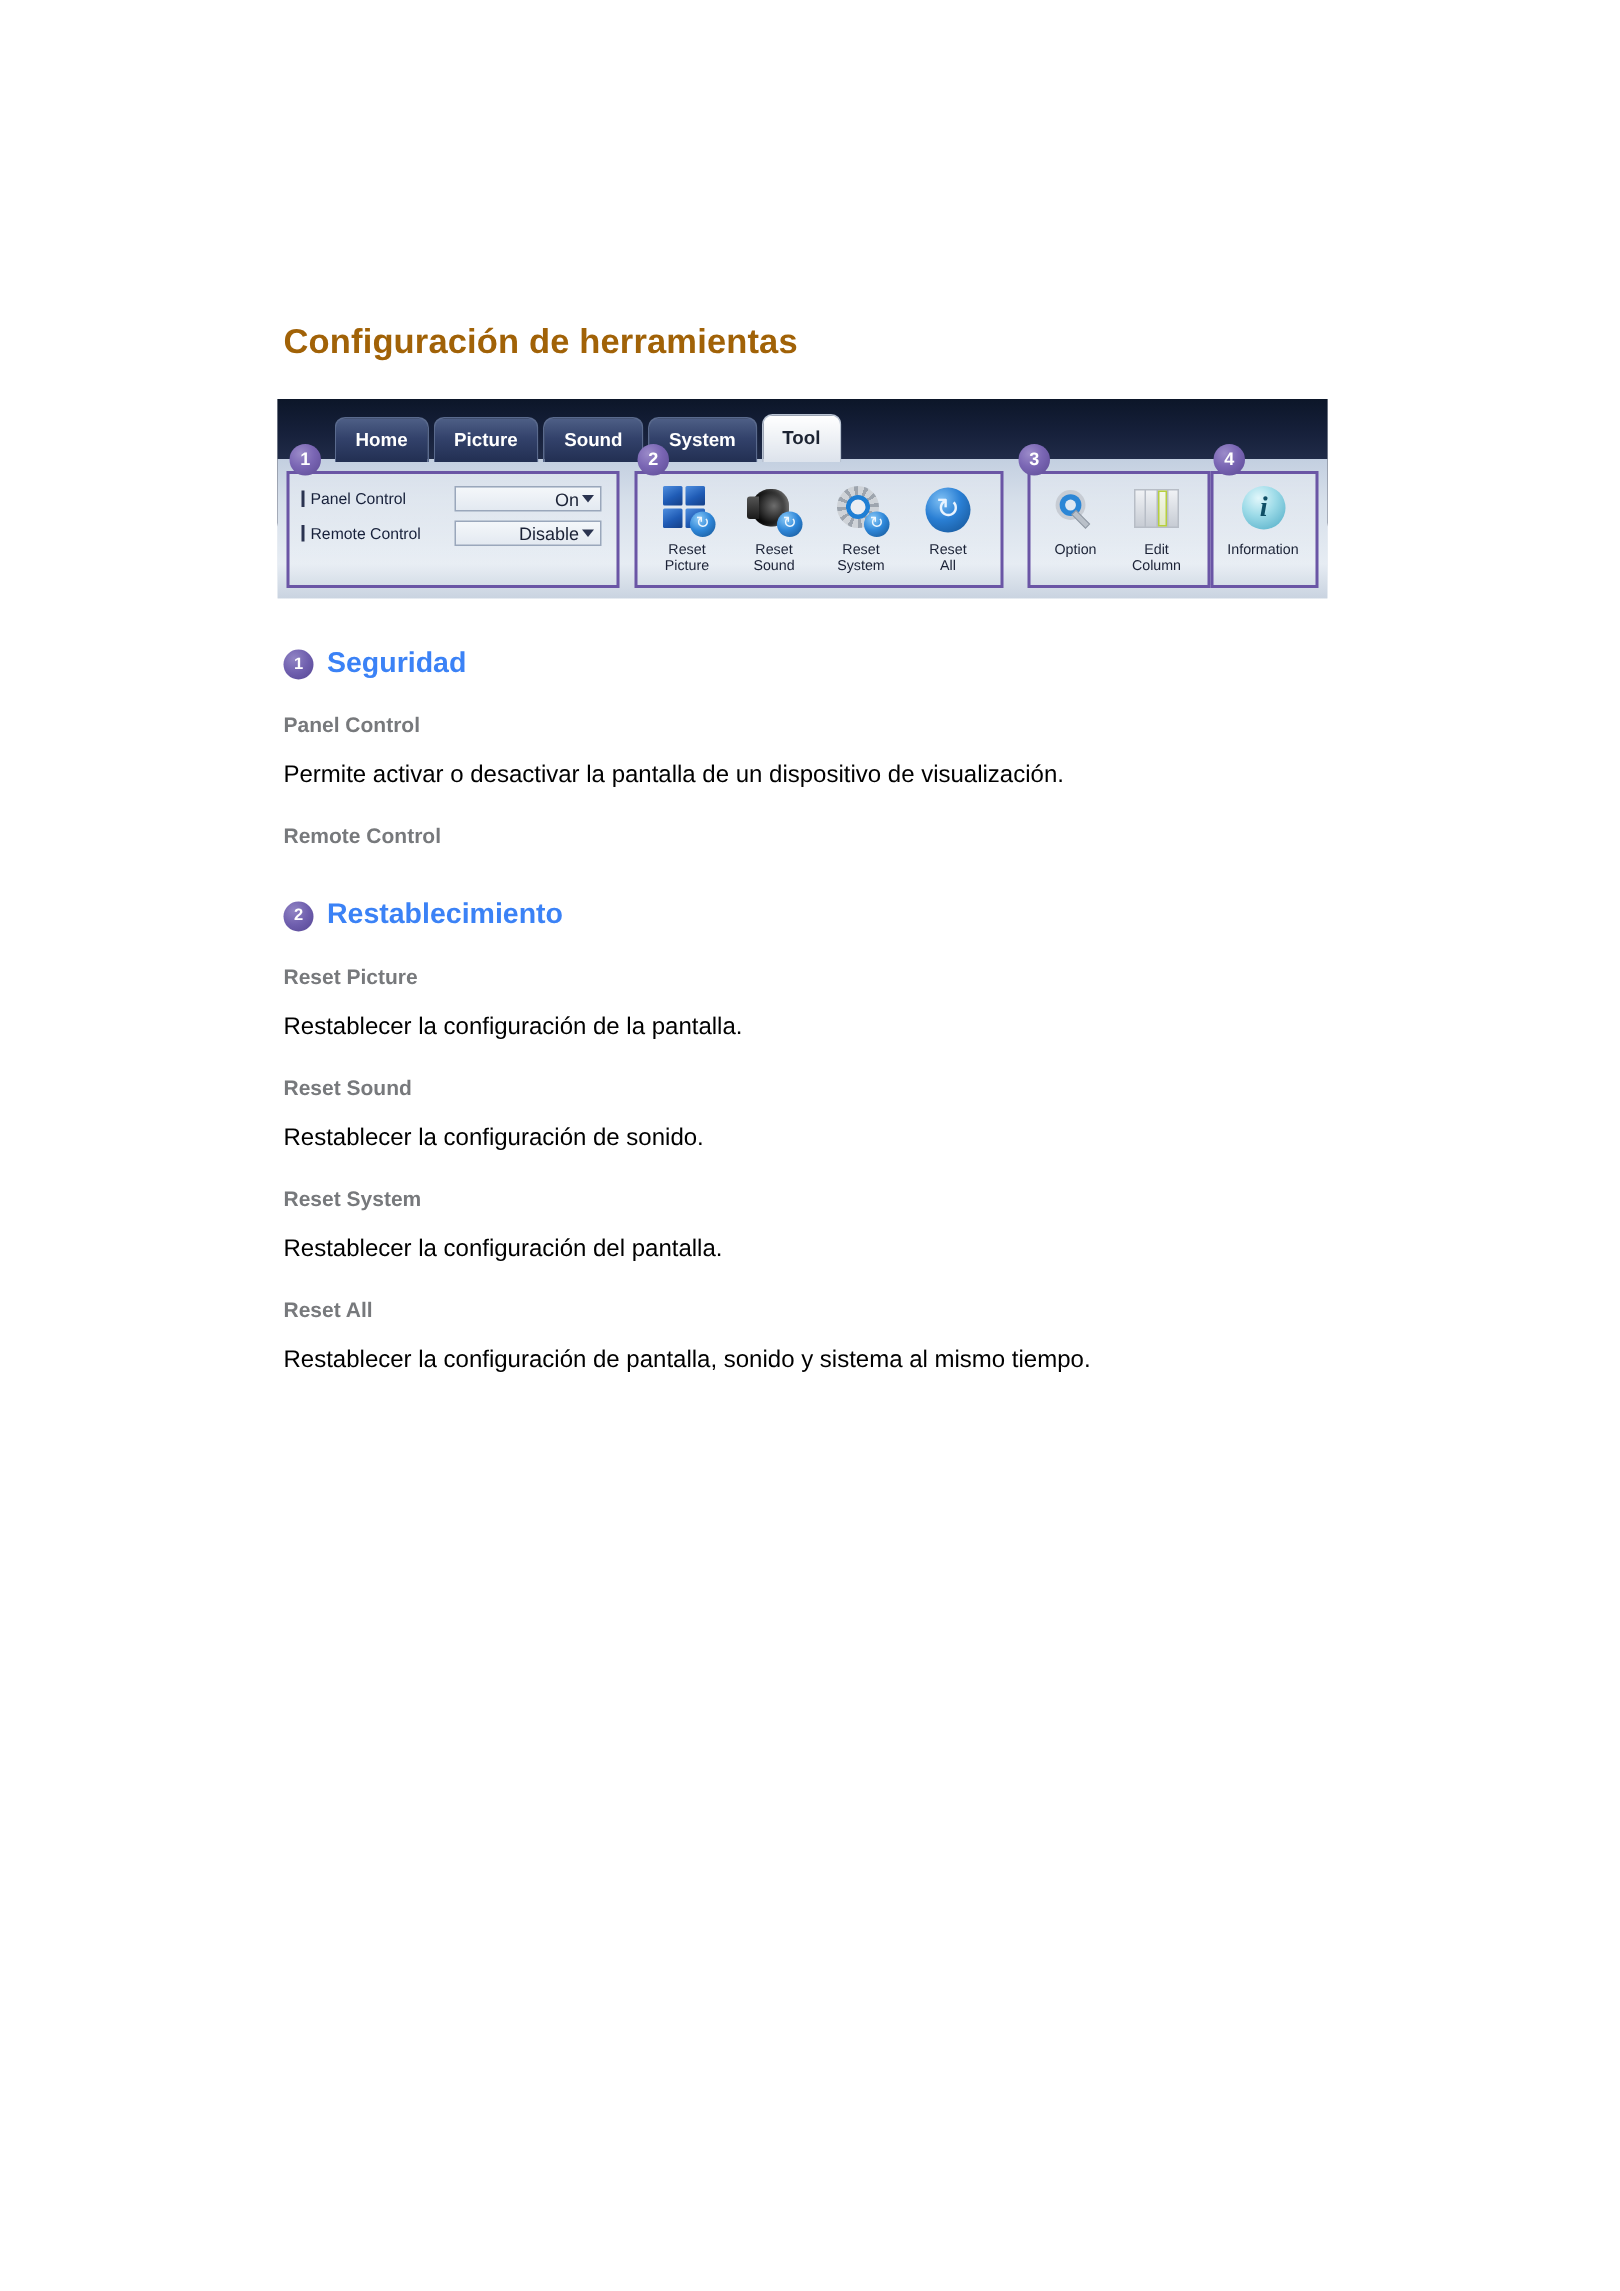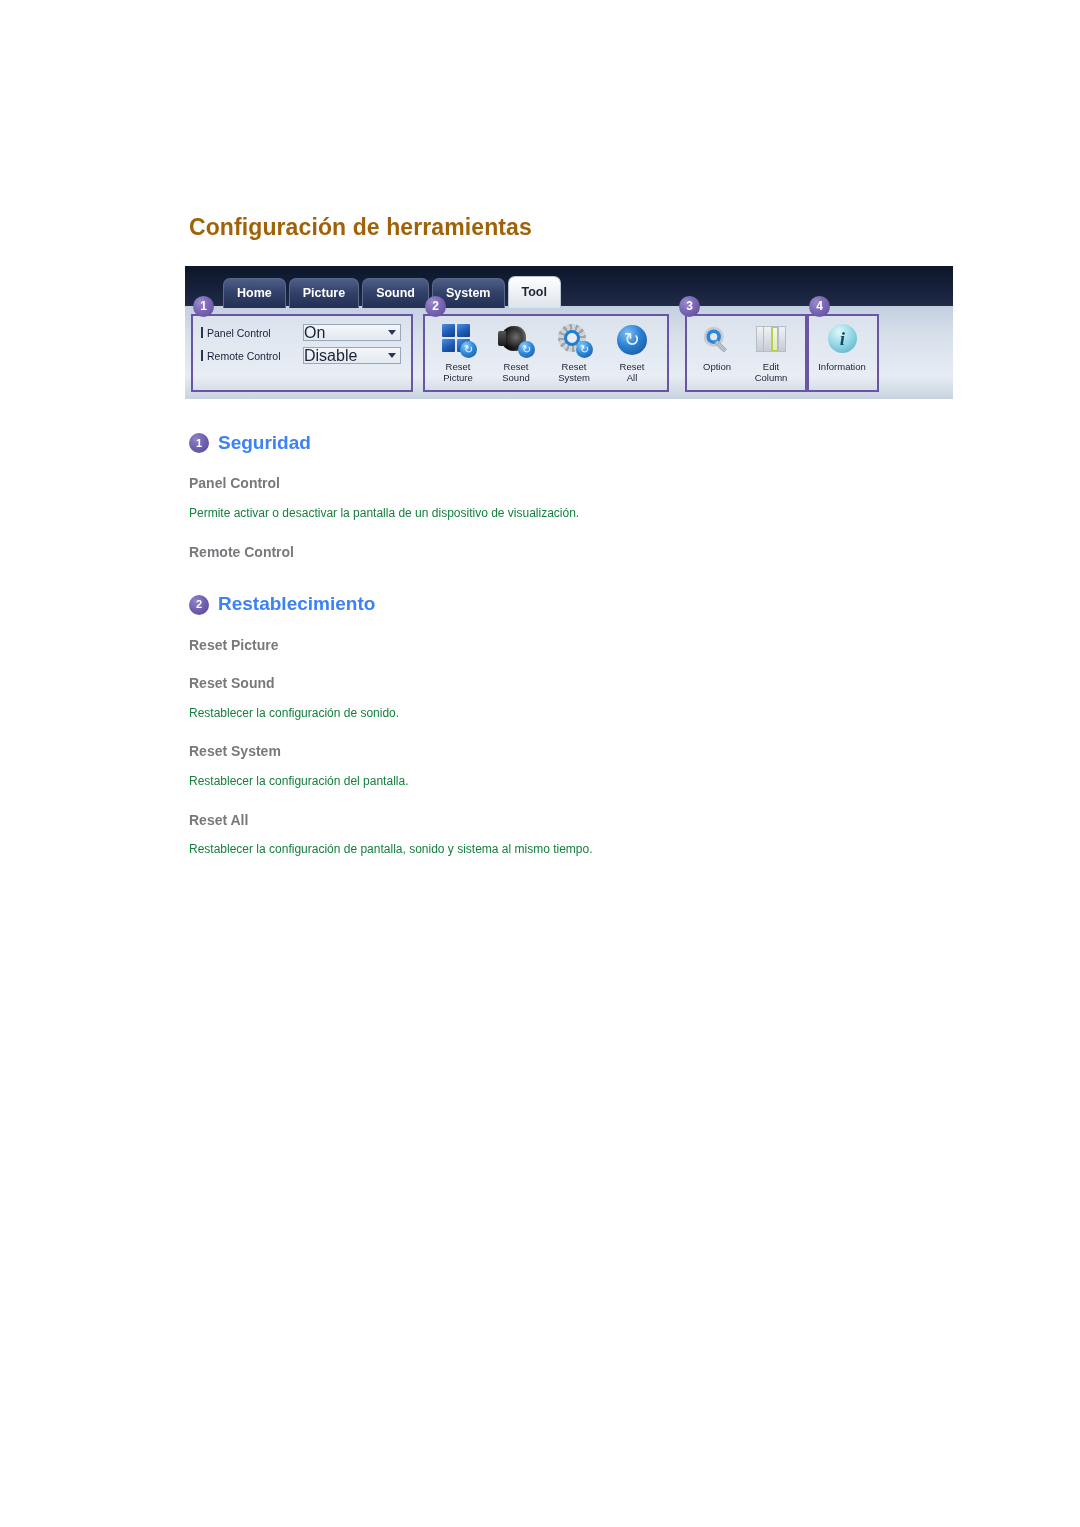--- a/index.html
+++ b/index.html
@@ -37,21 +37,21 @@
     font-weight: bold;
     color: #a16207;
     letter-spacing: 0.1px;
     margin: 0 0 24px 0;
     line-height: 1.2;
   }
 
   
   .figure {
     position: relative;
-    width: 768px;
+    width: 700px;
     height: 133px;
     margin: 0 0 26px -4px;
     background: linear-gradient(180deg,#0d1830 0%, #18233f 38%, #2a3550 62%, #cfd9e6 64%, #dfe6ee 100%);
     overflow: hidden;
   }
   .fig-topbar {
     position: absolute;
     left: 0; top: 0; right: 0;
     height: 40px;
     background: linear-gradient(180deg,#0c1629 0%, #16203a 55%, #202b48 100%);
@@ -157,22 +157,22 @@
     background: linear-gradient(180deg,#f4f7fa 0%, #e3e9f1 100%);
     border: 1px solid #9aa7bb;
     display: flex;
     align-items: center;
     justify-content: space-between;
     padding: 0 4px 0 0;
     box-sizing: border-box;
   }
   .combo-value {
     flex: 1;
-    text-align: left;
-    font-size: 16px;
+    text-align: right;
+    font-size: 12px;
     color: #1b2236;
     white-space: nowrap;
   }
   .combo-arrow {
     width: 0; height: 0;
     border-left: 4px solid transparent;
     border-right: 4px solid transparent;
     border-top: 5px solid #2b3450;
     margin-left: 2px;
   }
@@ -354,22 +354,22 @@
   .item { margin-bottom: 21px; }
   .item:last-child { margin-bottom: 0; }
   .item-title {
     font-size: 14px;
     font-weight: bold;
     color: #77797c;
     margin-bottom: 13px;
     line-height: 1.2;
   }
   .item-desc {
-    font-size: 12px;
-    color: #15803d;
+    font-size: 16px;
+    color: #000000;
     line-height: 1.45;
   }
 </style>
 </head>
 <body>
 
 <div class="page">
   <div class="content">
 
     <h1 class="page-title">Configuración de herramientas</h1>
@@ -518,20 +518,21 @@
     </div>
 
     <div class="section">
       <div class="section-head">
         <span class="section-badge">2</span>
         <span class="section-title">Restablecimiento</span>
       </div>
 
       <div class="item">
         <div class="item-title">Reset Picture</div>
+        <div class="item-desc">Restablecer la configuración de la pantalla.</div>
       </div>
 
       <div class="item">
         <div class="item-title">Reset Sound</div>
         <div class="item-desc">Restablecer la configuración de sonido.</div>
       </div>
 
       <div class="item">
         <div class="item-title">Reset System</div>
         <div class="item-desc">Restablecer la configuración del pantalla.</div>

